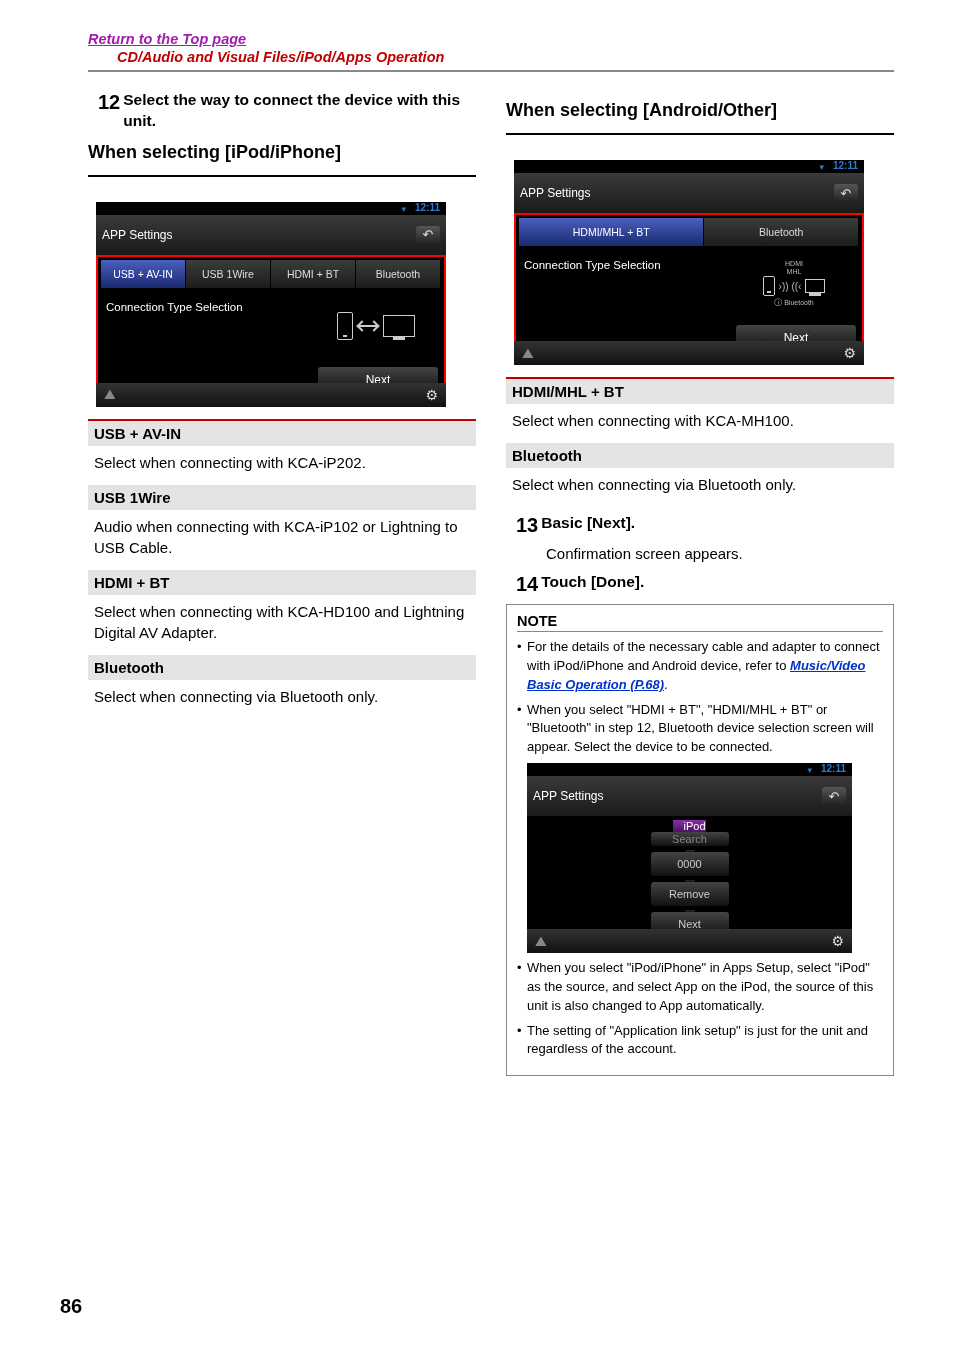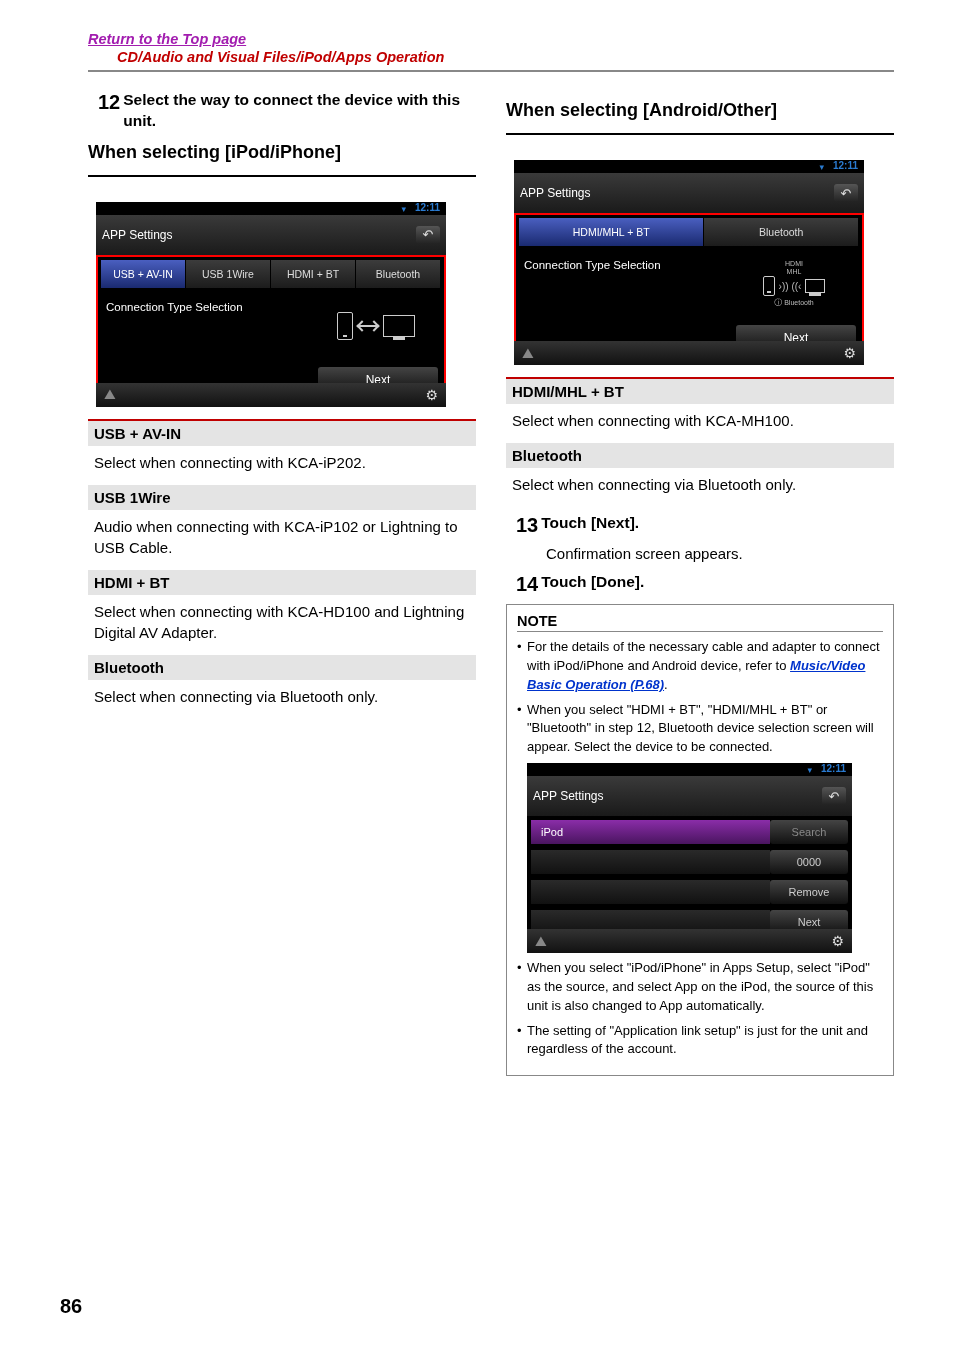--- a/index.html
+++ b/index.html
@@ -196,21 +196,21 @@
 
   
   .device-sm {
     background:#000; width: 325px; height: 190px; position:relative;
     font-family: Arial, sans-serif; margin: 6px 0 6px 10px;
   }
   .dev-list {
     padding: 4px;
   }
   .dev-list-row {
-    display:flex; height: 26px; margin-bottom:4px; gap:0;
+    display:flex; align-items:center; height: 26px; margin-bottom:4px; gap:0;flex-direction:column;
   }
   .dev-li-item {
     flex:1; padding-left:10px; color:#ccc; font-size:11px;
     background:linear-gradient(#2a2a2a,#111);
   }
   .dev-li-item.sel { background:linear-gradient(#8a2da8,#4a1560); color:#fff; }
   .dev-li-btn {
     width: 78px; height: 24px; background:linear-gradient(#444,#111);
     border-radius:3px; color:#ccc; font-size:11px;
     display:flex;align-items:center;justify-content:center;
@@ -330,21 +330,21 @@
       </div>
 
       <div class="param-head first-red">HDMI/MHL + BT</div>
       <div class="param-body">Select when connecting with KCA-MH100.</div>
       <div class="param-head">Bluetooth</div>
       <div class="param-body">Select when connecting via Bluetooth only.</div>
 
       <div style="height:14px"></div>
       <div class="step">
         <span class="step-num">13</span>
-        <span class="step-text">Touch [Next].</span>
+        <span class="step-text">Basic [Next].</span>
       </div>
       <div class="step-desc">Confirmation screen appears.</div>
 
       <div class="step">
         <span class="step-num">14</span>
         <span class="step-text">Touch [Done].</span>
       </div>
 
       <div class="note-box">
         <div class="note-head">NOTE</div>

